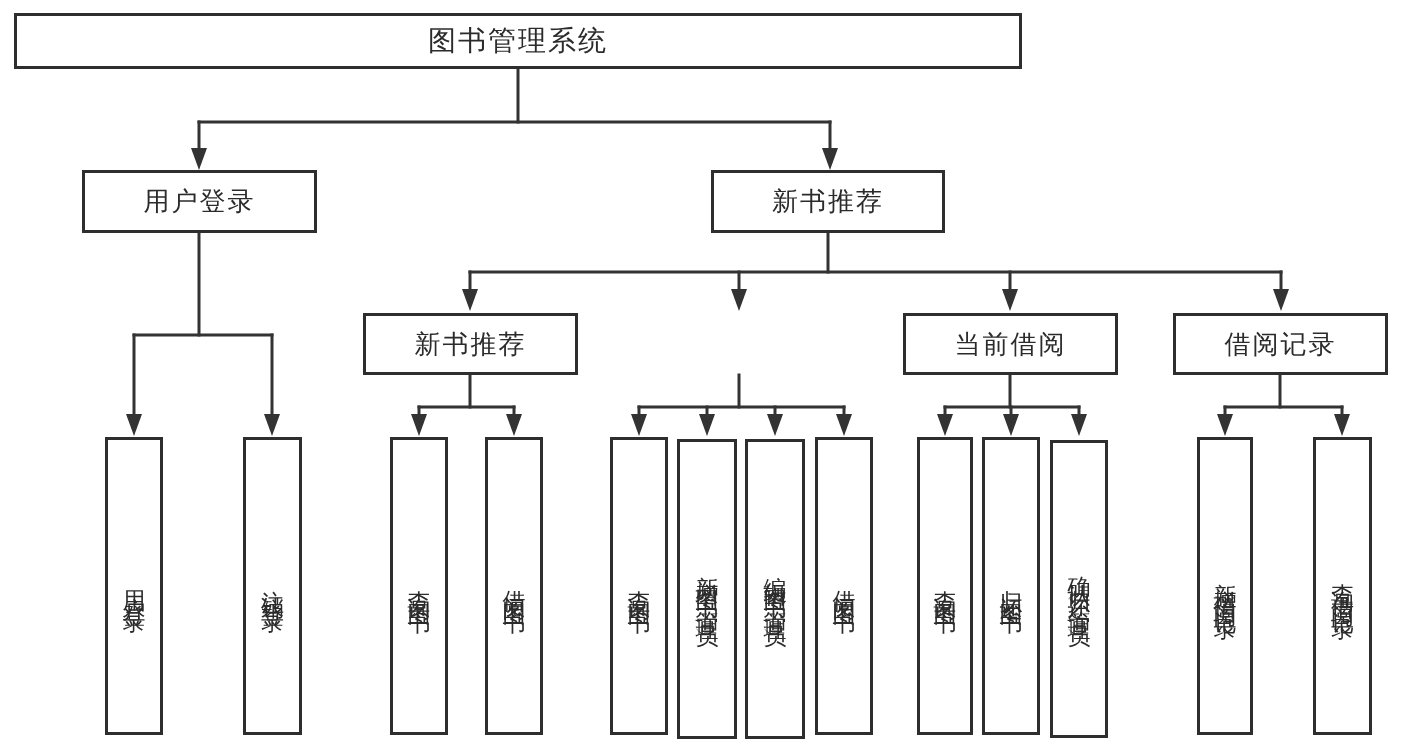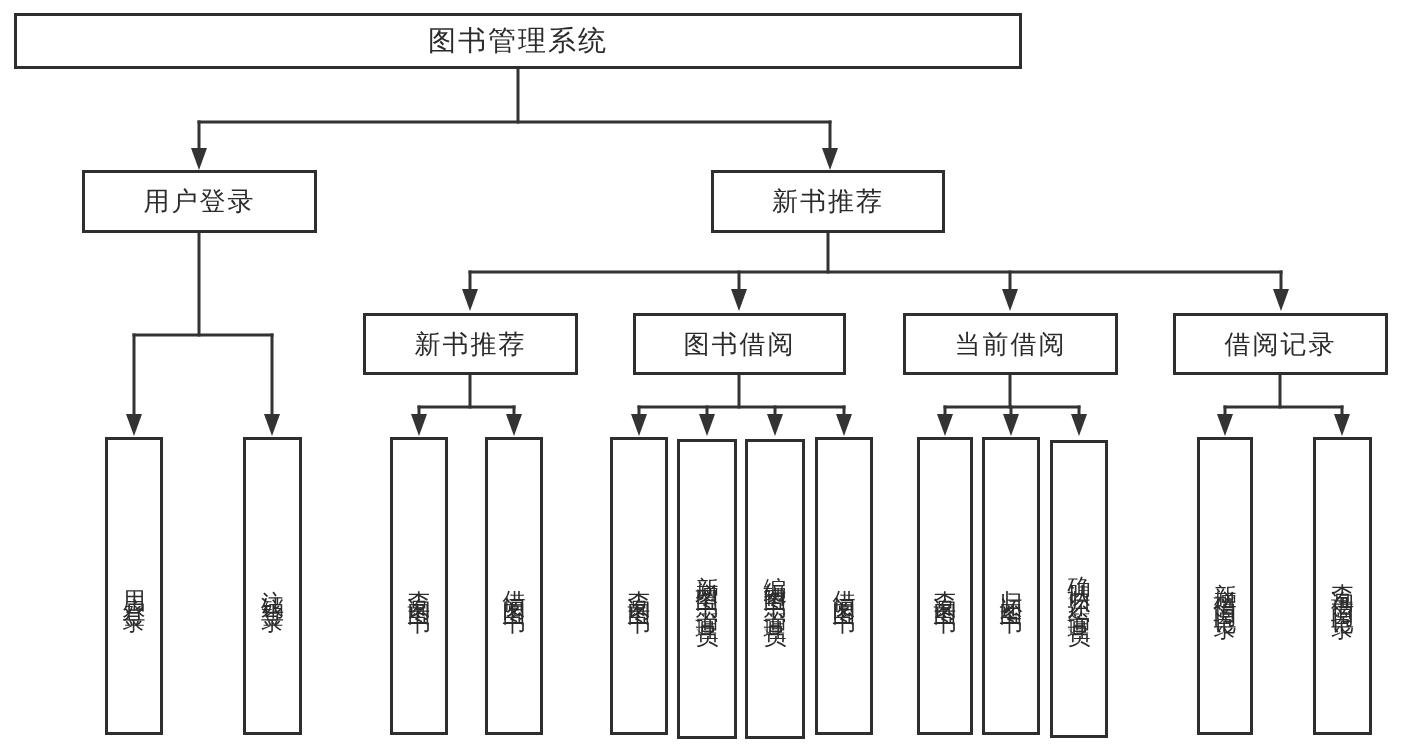--- a/index.html
+++ b/index.html
@@ -93,21 +93,20 @@
       <polygon points="1334,414 1350,414 1342,436"></polygon>
     </g>
   </svg>
 
   <div class="box h title" style="left:14px;top:13px;width:1008px;height:56px">图书管理系统</div>
 
   <div class="box h" style="left:82px;top:170px;width:235px;height:63px">用户登录</div>
   <div class="box h" style="left:711px;top:170px;width:234px;height:63px">新书推荐</div>
 
   <div class="box h" style="left:363px;top:313px;width:215px;height:62px">新书推荐</div>
-  <div class="box h" style="left:633px;top:313px;width:213px;height:62px">图书借阅</div>
   <div class="box h" style="left:903px;top:313px;width:215px;height:62px">当前借阅</div>
   <div class="box h" style="left:1173px;top:313px;width:215px;height:62px">借阅记录</div>
 
   <div class="box v" style="left:105px;top:437px;width:58px;height:298px">用户登录</div>
   <div class="box v" style="left:243px;top:437px;width:59px;height:298px">注销登录</div>
 
   <div class="box v" style="left:390px;top:437px;width:58px;height:298px">查询图书</div>
   <div class="box v" style="left:485px;top:437px;width:58px;height:298px">借阅图书</div>
 
   <div class="box v" style="left:610px;top:437px;width:58px;height:298px">查询图书</div>

